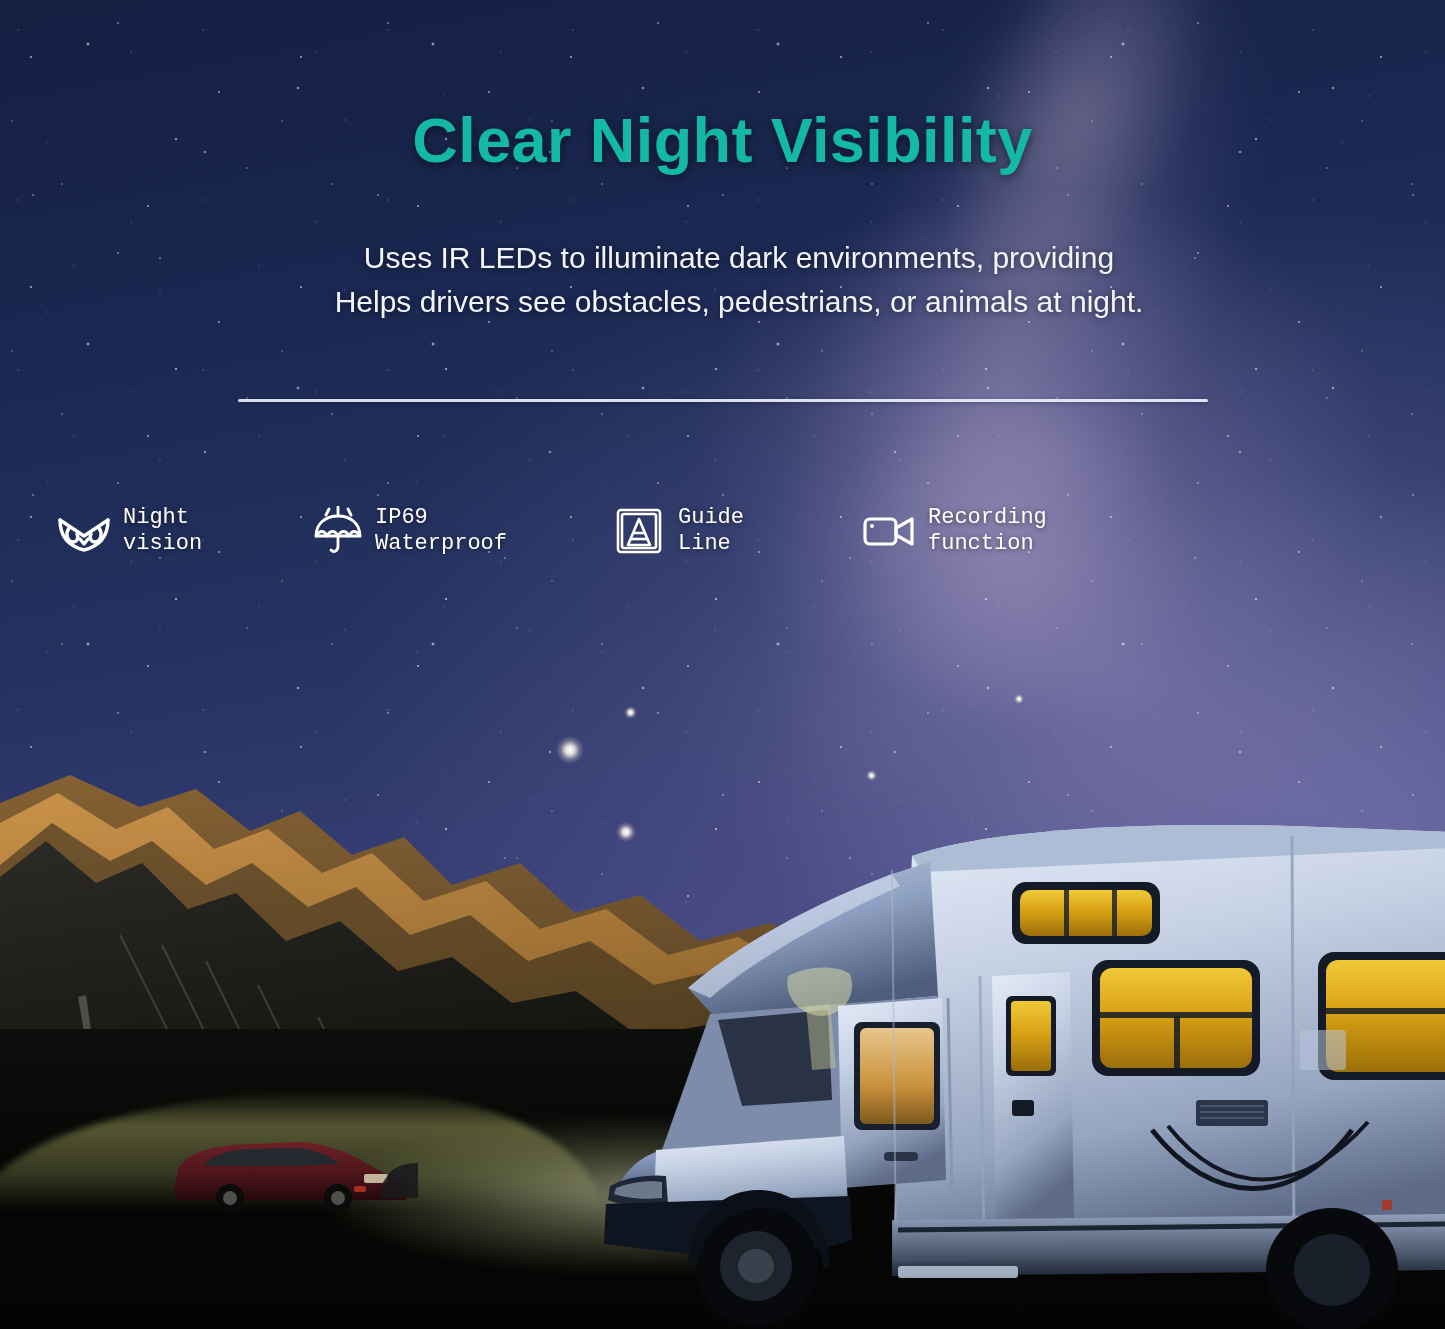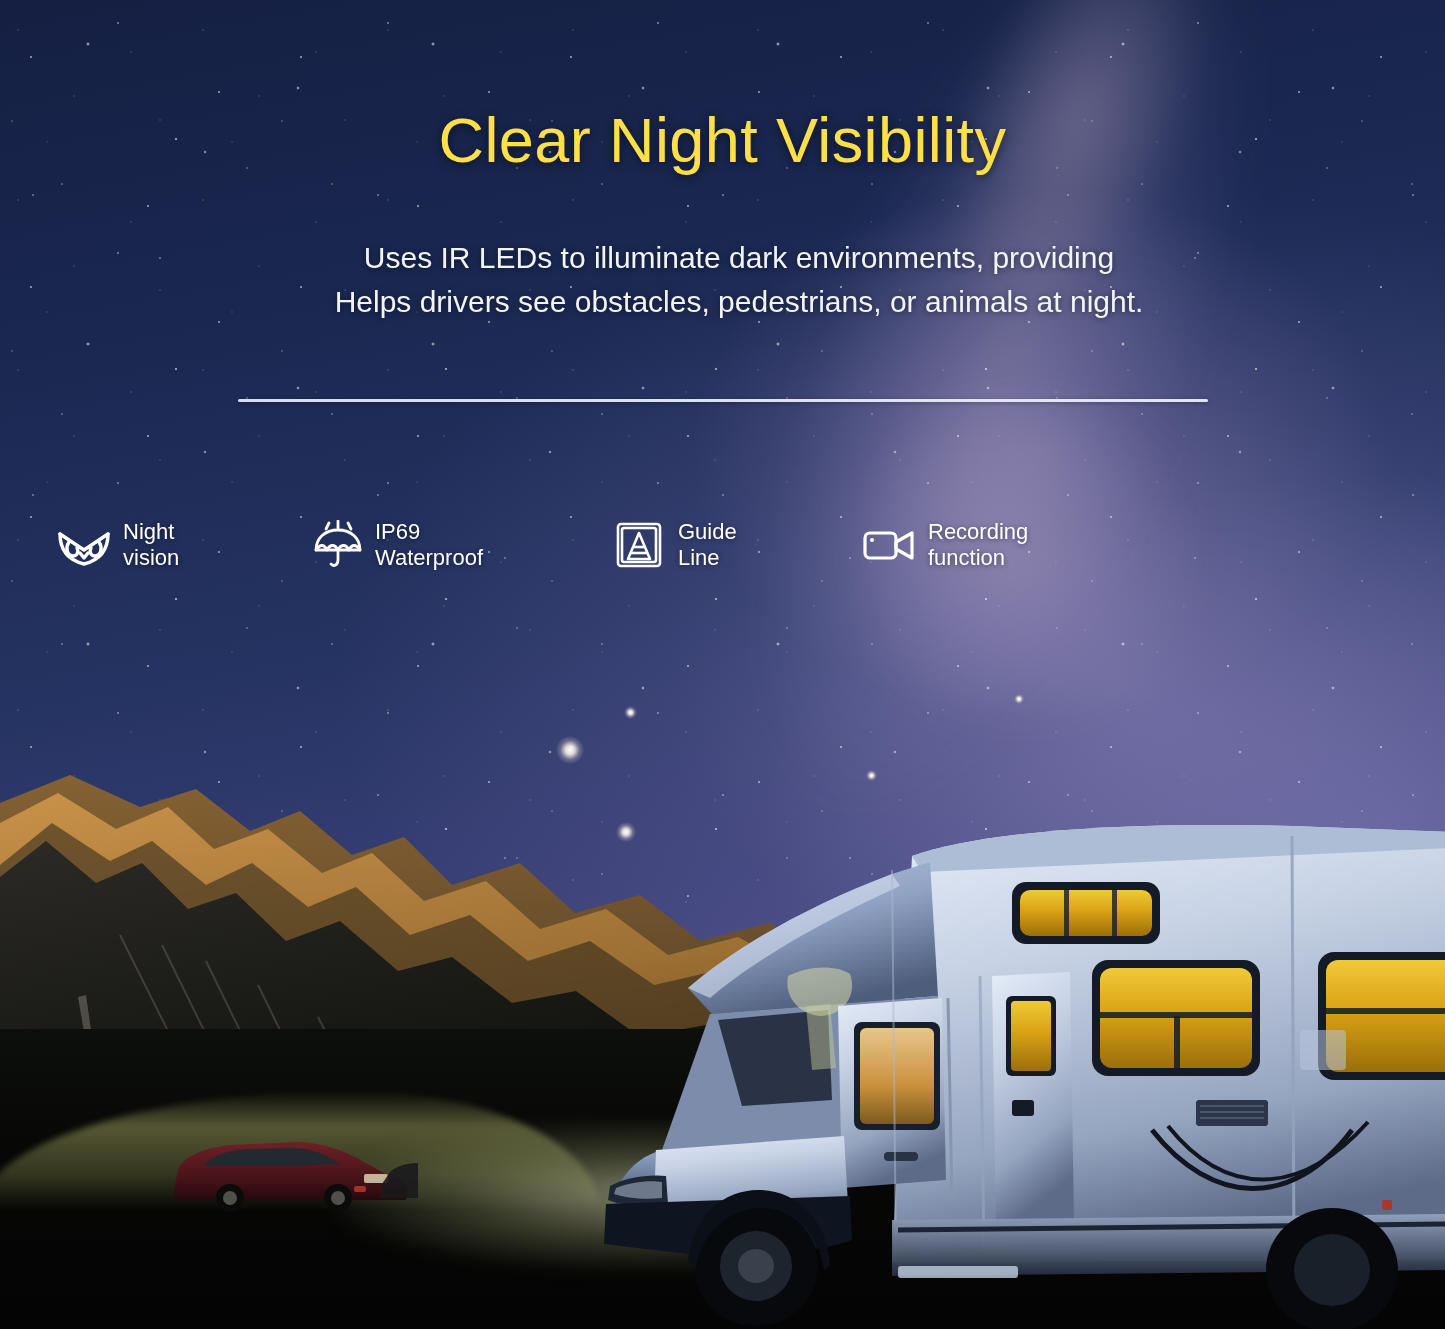--- a/index.html
+++ b/index.html
@@ -82,23 +82,23 @@
   }
   .brightstar {
     position:absolute; border-radius:50%;
     background:radial-gradient(circle, #ffffff 0%, rgba(255,250,235,.85) 22%, rgba(255,240,215,.25) 48%, rgba(255,240,215,0) 72%);
   }
 
   
   .title {
     position:absolute; top:104px; left:0; width:100%;
     text-align:center;
-    color:#fde047;
+    color:#14b8a6;
     font-size:63px;
-    font-weight:400;
+    font-weight:700;
     letter-spacing:.4px;
     text-shadow:0 2px 10px rgba(0,0,0,.55);
   }
   .subtitle {
     position:absolute; top:236px; left:239px;
     width:1000px;
     color:#f2f4fb;
     font-size:30px;
     line-height:44px;
     font-weight:400;
@@ -109,24 +109,25 @@
   .divider {
     position:absolute; top:399px; left:238px;
     width:970px; height:3px;
     background:linear-gradient(90deg, rgba(226,230,245,.95), rgba(232,236,250,.95));
     border-radius:2px;
     box-shadow:0 1px 4px rgba(0,0,0,.3);
   }
 
   
   .features {
-    position:absolute; top:519px; left:56px;
+    position:absolute; top:505px; left:56px;
     width:1340px; height:72px;
     display:flex;
     align-items:flex-start;
+    font-family:Liberation Mono, monospace;
   }
   .feature { display:flex; align-items:center; gap:11px; }
   .feature .ic { width:56px; height:50px; flex:0 0 auto; display:block; }
   .feature .lbl {
     color:#fff;
     font-size:22px;
     line-height:26px;
     font-weight:400;
     white-space:nowrap;
     text-shadow:0 1px 5px rgba(0,0,0,.5);

